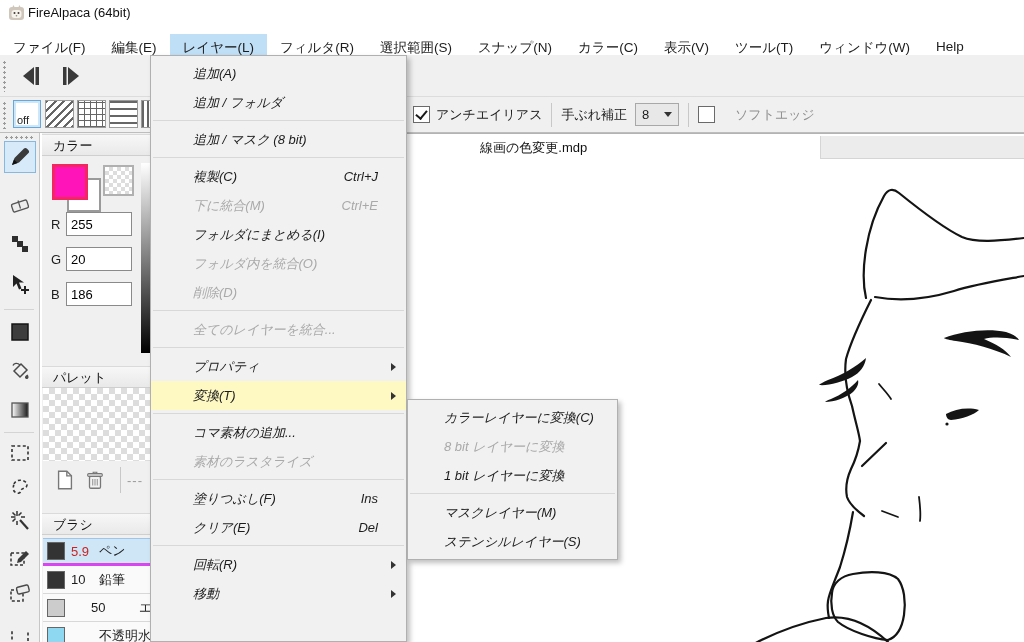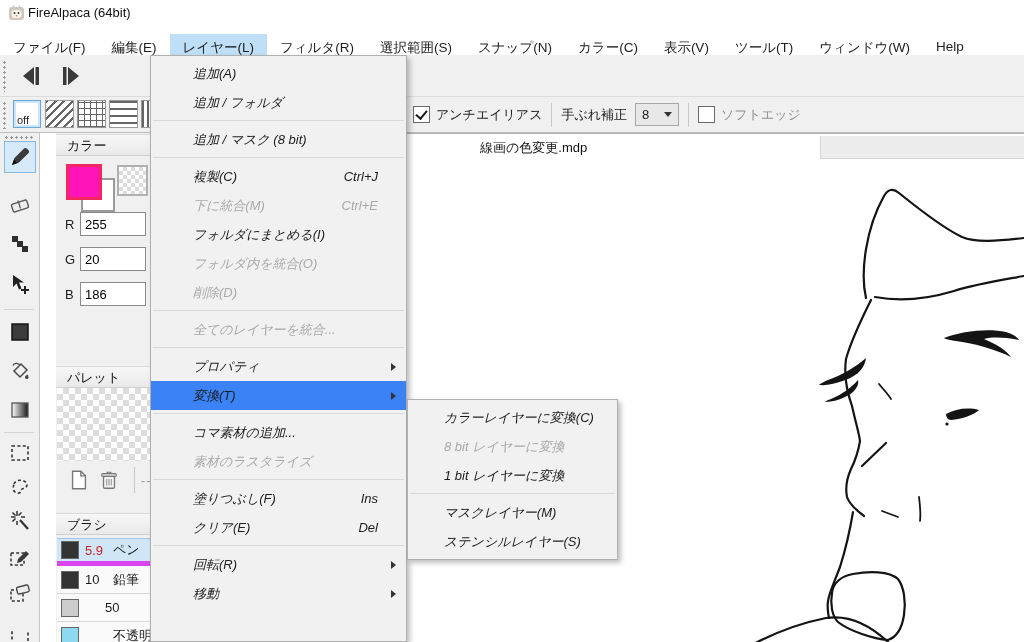--- a/index.html
+++ b/index.html
@@ -37,56 +37,56 @@
   #stab-dd{display:inline-flex;align-items:center;justify-content:space-between;width:44px;height:23px;background:#e8e8e8;border:1px solid #a8a8a8;box-sizing:border-box;padding:0 6px;margin-left:8px;cursor:pointer;}
   .tri-down{width:0;height:0;border-left:4px solid transparent;border-right:4px solid transparent;border-top:5px solid #333;}
   .lbl-dim{color:#8f8f8f;}
 
   
   #toolstrip{position:absolute;left:0;top:133px;width:40px;height:509px;background:#f0f0f0;border-right:1px solid #c6c6c6;box-sizing:border-box;}
   .tool{position:absolute;left:4px;width:32px;height:32px;display:flex;align-items:center;justify-content:center;cursor:pointer;}
   .tool.sel{background:#d6eafa;border:1px solid #88b8dd;box-sizing:border-box;}
   .ts-sep{position:absolute;left:4px;width:30px;height:1px;background:#d4d4d4;}
 
-  #panels{position:absolute;left:56px;top:133px;width:115px;height:509px;background:#f0f0f0;border-right:1px solid #c0c0c0;box-sizing:border-box;}
+  #panels{position:absolute;left:42px;top:133px;width:115px;height:509px;background:#f0f0f0;border-right:1px solid #c0c0c0;box-sizing:border-box;}
   .p-head{position:absolute;left:0;width:114px;height:22px;background:linear-gradient(#f7f7f7,#e9e9e9);border-top:1px solid #dadada;border-bottom:1px solid #cfcfcf;box-sizing:border-box;font-size:13px;line-height:21px;padding-left:11px;color:#111;}
   .checker{background-color:#fff;background-image:linear-gradient(45deg,#ddd 25%,transparent 25%,transparent 75%,#ddd 75%),linear-gradient(45deg,#ddd 25%,transparent 25%,transparent 75%,#ddd 75%);background-size:12px 12px;background-position:0 0,6px 6px;}
   #fg-swatch{position:absolute;left:10px;top:31px;width:30px;height:30px;border:3px solid #f3275f;z-index:3;cursor:pointer;}
   #bg-swatch{position:absolute;left:25px;top:45px;width:30px;height:30px;background:#fff;border:2px solid #9a9a9a;z-index:2;cursor:pointer;}
   #tr-swatch{position:absolute;left:61px;top:32px;width:27px;height:27px;border:2px solid #b0b0b0;background-size:8px 8px;background-position:0 0,4px 4px;cursor:pointer;}
   .rgb-row{position:absolute;left:9px;font-size:13px;}
   .rgb-row input{position:absolute;left:15px;top:-5px;width:66px;height:24px;border:1px solid #8a8a8a;font-size:13px;padding:0 4px;font-family:"Liberation Sans",sans-serif;box-sizing:border-box;background:#fff;}
   #valbar{position:absolute;left:99px;top:30px;width:11px;height:190px;background:linear-gradient(#ffffff,#000000);cursor:pointer;}
   #palette-area{position:absolute;left:1px;top:255px;width:112px;height:73px;cursor:pointer;}
   .pal-foot{position:absolute;top:334px;display:flex;align-items:center;}
   .pal-ico{width:22px;height:22px;margin-right:8px;cursor:pointer;}
   .pal-sep{width:1px;height:26px;background:#c8c8c8;margin:0 6px;}
   .dashes{color:#9a9a9a;font-size:13px;letter-spacing:1px;}
 
   .brush-row{position:absolute;left:1px;width:113px;height:28px;border-bottom:1px solid #d8d8d8;box-sizing:border-box;font-size:13px;display:flex;align-items:center;overflow:hidden;cursor:pointer;background:#fafafa;}
-  .brush-row.sel{background:#cfe6f7;border-top:1px solid #9fc6e8;border-bottom:5px solid #d946ef;}
+  .brush-row.sel{background:#cfe6f7;border-top:1px solid #9fc6e8;border-bottom:3px solid #d946ef;}
   .b-swatch{width:16px;height:16px;border:1px solid #666;margin:0 6px 0 4px;flex:none;}
   .b-size{width:28px;flex:none;}
   .b-name{white-space:nowrap;}
 
   
   #canvas-wrap{position:absolute;left:155px;top:133px;width:869px;height:509px;background:#fff;}
   #tabbar{position:absolute;left:0;top:0;width:869px;height:26px;border-top:1px solid #b3b3b3;box-sizing:border-box;background:#fff;}
   #tab-rest{position:absolute;left:665px;top:2px;width:204px;height:23px;background:#ececec;border-left:1px solid #d5d5d5;border-bottom:1px solid #d5d5d5;box-sizing:border-box;}
   #tab-label{position:absolute;left:325px;top:5px;font-size:13px;color:#111;cursor:pointer;}
   #drawing{position:absolute;left:0;top:25px;}
 
   
   .menu{position:absolute;background:#f1f1f1;border:1px solid #b0b0b0;box-shadow:3px 3px 5px rgba(0,0,0,0.25);box-sizing:border-box;z-index:100;padding-top:3px;font-size:13px;}
   #layer-menu{left:150px;top:55px;width:257px;height:587px;overflow:hidden;}
   #convert-menu{left:407px;top:399px;width:211px;z-index:101;padding-bottom:3px;}
   .mi{position:relative;height:29px;line-height:29px;padding-left:42px;padding-right:12px;color:#1c1c1c;cursor:pointer;font-style:italic;}
   .mi .sc{position:absolute;right:28px;top:0;}
   .mi.dis{color:#a9a9a9;cursor:default;}
-  .mi.hl{background:#3b82f6;}
+  .mi.hl{background:#fef9c3;}
   .arr{position:absolute;right:10px;top:50%;margin-top:-4px;width:0;height:0;border-top:4px solid transparent;border-bottom:4px solid transparent;border-left:5px solid #333;}
   .msep{height:0;border-top:1px solid #d8d8d8;margin:3px 2px 4px 2px;}
   #convert-menu .mi{padding-left:36px;}
 </style>
 </head>
 <body>
 
 <div id="app">
 
   <div id="titlebar">
@@ -146,21 +146,21 @@
       <span class="cb on"></span>
       <span style="margin-left:6px;">アンチエイリアス</span>
       <span class="vsep"></span>
       <span>手ぶれ補正</span>
       <span id="stab-dd">
         <span>8</span>
         <span class="tri-down"></span>
       </span>
       <span class="vsep"></span>
       <span class="cb"></span>
-      <span class="lbl-dim" style="margin-left:6px;">ソフトエッジ</span>
+      <span class="lbl-dim" style="margin-left:20px;">ソフトエッジ</span>
     </div>
   </div>
 
   <div id="toolstrip">
     <div class="grip-h" style="left:4px;top:2px;width:30px;"></div>
     <div class="tool sel" style="top:8px;">
       <svg width="24" height="24" viewBox="0 0 24 24">
           <path d="M4 20l2.5-7L16 3.5c.8-.8 2-.8 2.8 0l1.7 1.7c.8.8.8 2 0 2.8L11 17.5 4 20z" fill="#3a3a3a"></path>
           <path d="M4 20l2-5.5 3.5 3.5L4 20z" fill="#111"></path>
         </svg>

